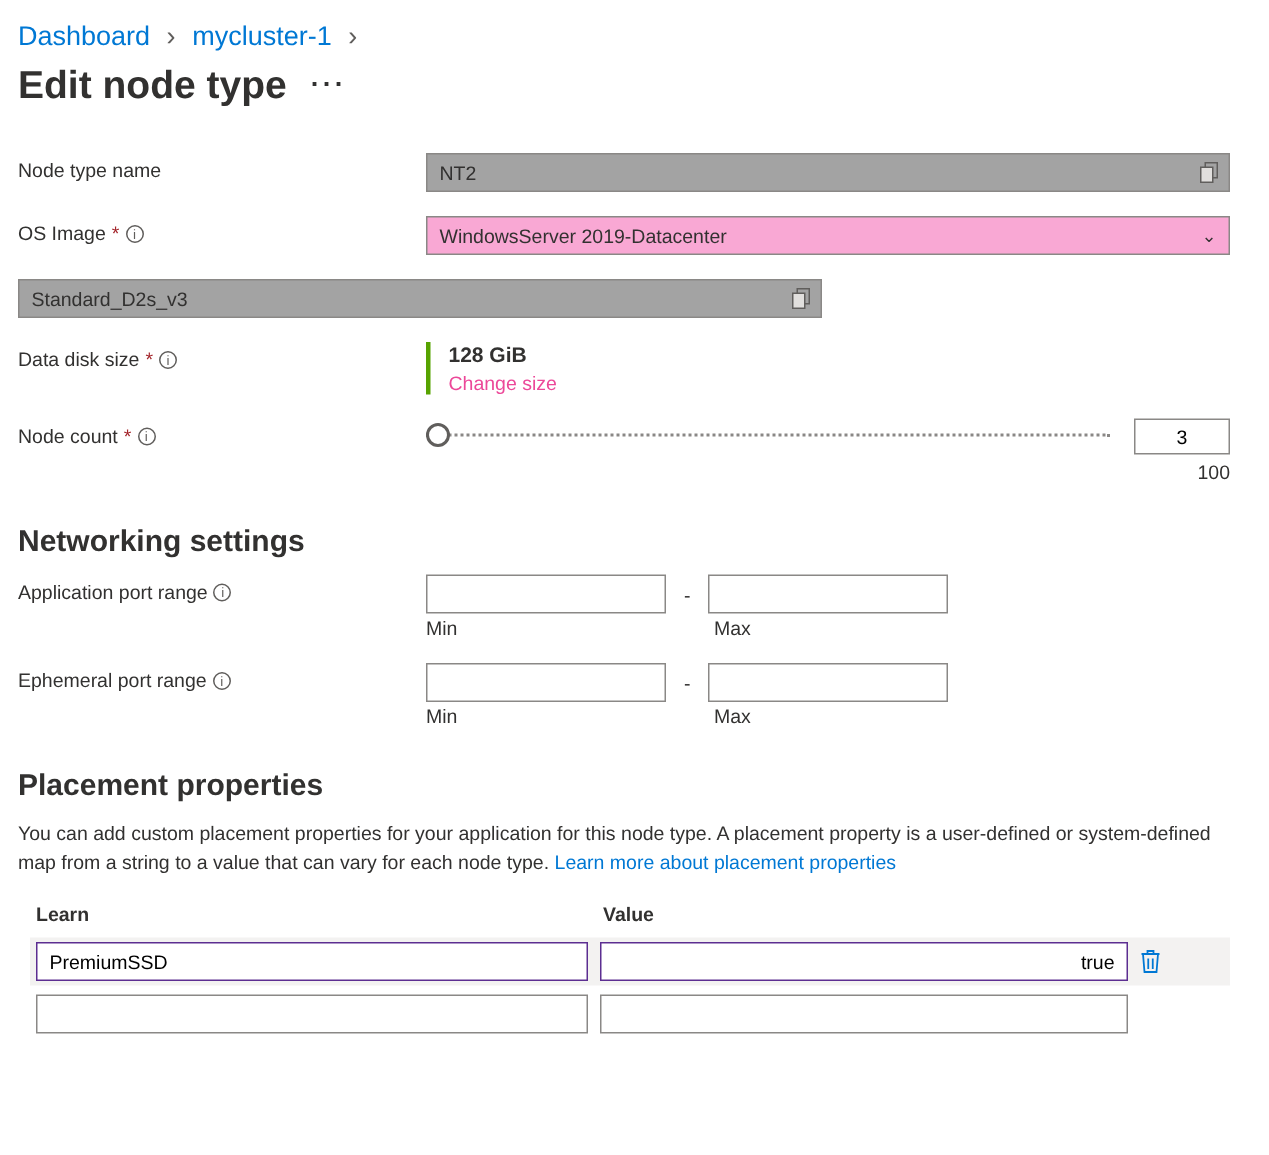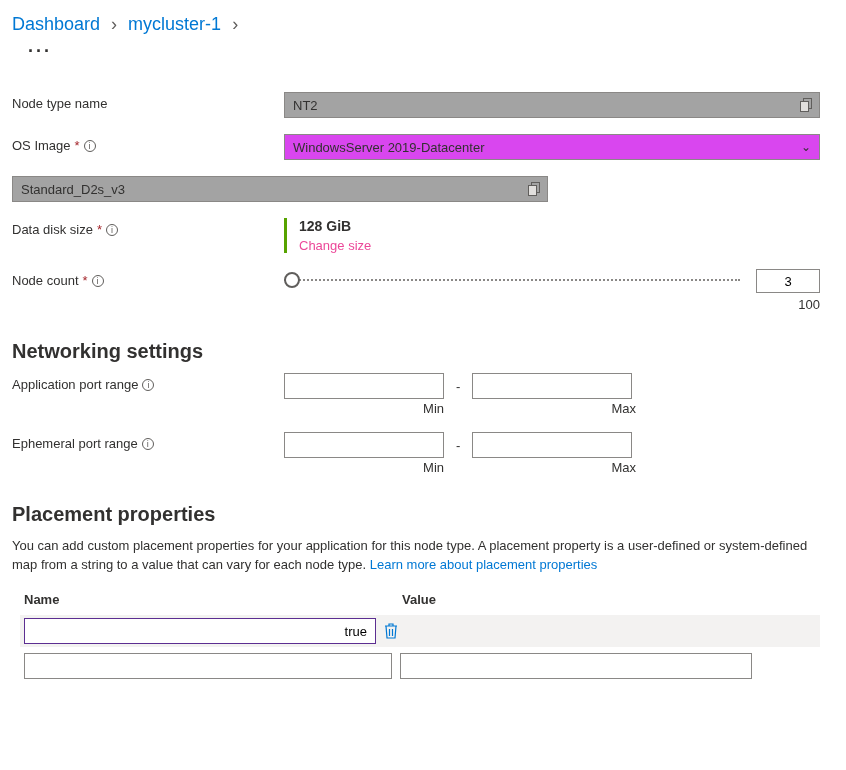--- a/index.html
+++ b/index.html
@@ -22,21 +22,21 @@
   .req { color: #a4262c; }
   .info-icon { width: 12px; height: 12px; border: 1px solid #605e5c; border-radius: 50%; display: inline-flex; align-items: center; justify-content: center; font-size: 9px; color: #605e5c; cursor: pointer; }
   .field-col { flex: 1; position: relative; }
   .input, .select, .readonly {
     width: 536px;
     height: 26px;
     border: 1px solid #8a8886;
     padding: 0 8px;
     font-size: 13px;
     font-family: inherit;
-    background: #d946ef;
+    background: #f9a8d4;
   }
   .readonly {
     background: #a3a3a3;
     color: #323130;
     display: flex;
     align-items: center;
     position: relative;
   }
   .copy-icon { position: absolute; right: 6px; top: 50%; transform: translateY(-50%); cursor: pointer; }
   .select { display: flex; align-items: center; justify-content: space-between; cursor: pointer; }
@@ -53,21 +53,21 @@
     background: #fff; border: 2px solid #605e5c;
     cursor: pointer;
   }
   .count-input { width: 64px; height: 24px; text-align: center; border: 1px solid #8a8886; font-size: 13px; }
   .slider-max { text-align: right; font-size: 13px; color: #323130; margin-top: 4px; width: 536px; }
   h2 { font-size: 20px; font-weight: 600; margin: 28px 0 10px 0; }
   .range-pair { display: flex; align-items: center; gap: 8px; }
   .range-input { width: 160px; height: 26px; border: 1px solid #8a8886; padding: 0 6px; font-size: 13px; }
   .range-sep { padding: 0 4px; }
   .range-labels { display: flex; gap: 8px; margin-top: 2px; font-size: 13px; }
-  .range-labels span { width: 160px; text-align: right; }
+  .range-labels span { width: 160px; }
   .range-labels .gap { width: 16px; }
   .desc { font-size: 13px; color: #323130; line-height: 19px; margin-bottom: 18px; }
   .props-table { padding-left: 12px; }
   .props-header { display: flex; font-weight: 600; font-size: 13px; margin-bottom: 8px; }
   .props-header .col-name { width: 378px; }
   .prop-row { display: flex; align-items: center; margin-bottom: 6px; }
   .prop-input {
     height: 26px; border: 1px solid #8a8886; padding: 0 8px; font-size: 13px; font-family: inherit;
   }
   .prop-name { width: 368px; margin-right: 8px; }
@@ -81,20 +81,21 @@
 <body>
 
 <div class="breadcrumb">
   <a href="#">Dashboard</a>
   <span class="sep">›</span>
   <a href="#">mycluster-1</a>
   <span class="sep">›</span>
 </div>
 
 <h1>
+  <span>Edit node type</span>
   <span class="more-dots">···</span>
 </h1>
 
 <div class="row">
   <div class="label-col">Node type name</div>
   <div class="field-col">
     <div class="readonly">
       <span>NT2</span>
       <span class="copy-icon">
         <svg width="13" height="14" viewBox="0 0 13 14">
@@ -207,24 +208,25 @@
 </div>
 
 <h2>Placement properties</h2>
 <div class="desc">
   <span>You can add custom placement properties for your application for this node type. A placement property is a user-defined or system-defined map from a string to a value that can vary for each node type.  </span>
   <a href="#">Learn more about placement properties</a>
 </div>
 
 <div class="props-table">
   <div class="props-header">
-    <div class="col-name">Name</div>
+    <div class="col-name">Learn</div>
     <div>Value</div>
   </div>
   <div class="prop-row row-filled">
+    <input class="prop-input prop-name filled" value="PremiumSSD" style="">
     <input class="prop-input prop-val filled" value="true" style="">
     <span class="del-icon">
       <svg width="14" height="16" viewBox="0 0 14 16">
           <path d="M1 3h12M5 3V1h4v2M2 3l1 12h8l1-12M5.5 6v7M8.5 6v7" stroke="#0078d4" fill="none" stroke-width="1.2"></path>
         </svg>
     </span>
   </div>
   <div class="prop-row">
     <input class="prop-input prop-name" value="" style="">
     <input class="prop-input prop-val" value="" style="">

